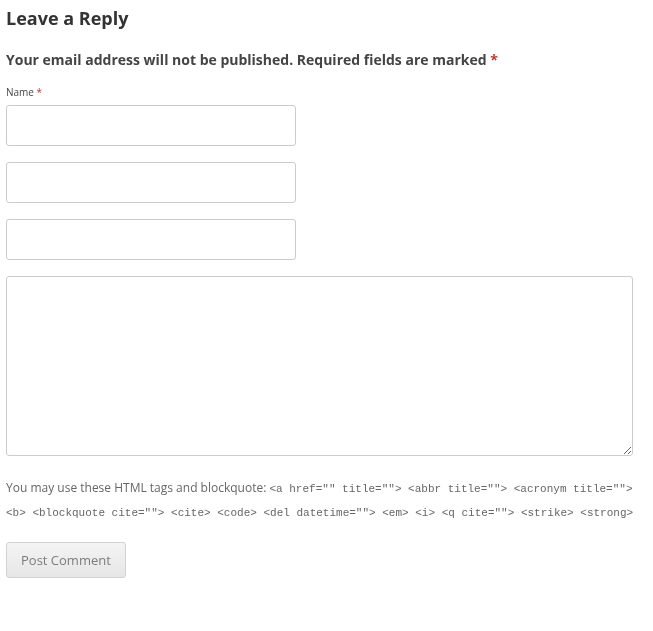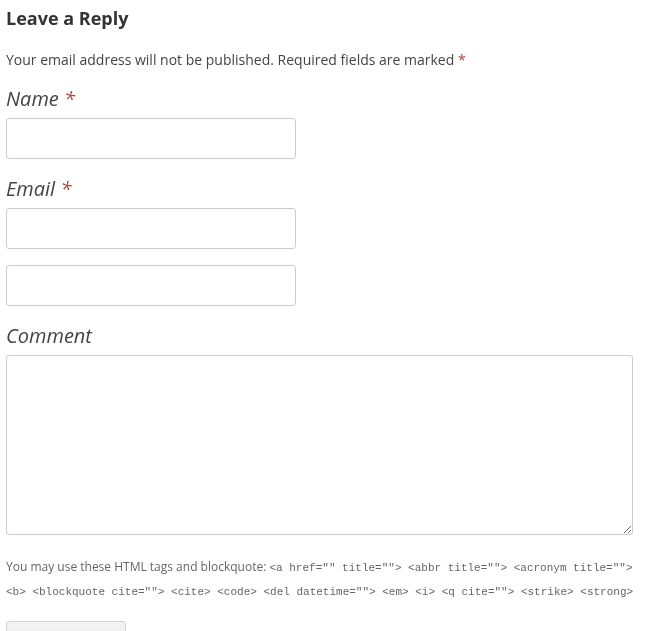--- a/index.html
+++ b/index.html
@@ -18,33 +18,33 @@
     h3.reply-title {
       font-size: 18px;
       font-weight: 700;
       color: #333;
       margin-bottom: 20px;
     }
     .comment-notes {
       font-size: 14px;
       color: #444;
       margin-bottom: 16px;
+      font-weight: bold;
     }
     .required {
       color: #c0392b;
     }
     .field-group {
       margin-bottom: 16px;
     }
     .field-label {
       display: block;
-      font-size: 20px;
+      font-size: 10px;
       color: #444;
       margin-bottom: 6px;
-      font-style: italic;
     }
     .text-input {
       width: 290px;
       padding: 10px 8px;
       font-size: 14px;
       border: 1px solid #ccc;
       border-radius: 3px;
       background: #fff;
       font-family: inherit;
     }
@@ -96,32 +96,28 @@
 </p>
 
 <div class="field-group">
   <label class="field-label">
     <span>Name </span><span class="required">*</span>
   </label>
   <input type="text" class="text-input" style="">
 </div>
 
 <div class="field-group">
-  <label class="field-label">
-    <span>Email </span><span class="required">*</span>
-  </label>
   <input type="text" class="text-input" style="">
 </div>
 
 <div class="field-group">
   <input type="text" class="text-input" style="">
 </div>
 
 <div class="field-group">
-  <label class="field-label">Comment</label>
   <textarea class="textarea-input" style=""></textarea>
 </div>
 
 <p class="form-allowed-tags">
   <span>You may use these HTML tags and blockquote: </span><code>&lt;a href="" title=""&gt; &lt;abbr title=""&gt; &lt;acronym title=""&gt; &lt;b&gt; &lt;blockquote cite=""&gt; &lt;cite&gt; &lt;code&gt; &lt;del datetime=""&gt; &lt;em&gt; &lt;i&gt; &lt;q cite=""&gt; &lt;strike&gt; &lt;strong&gt;</code>
 </p>
 
 <button class="submit-btn">Post Comment</button>
 
 

